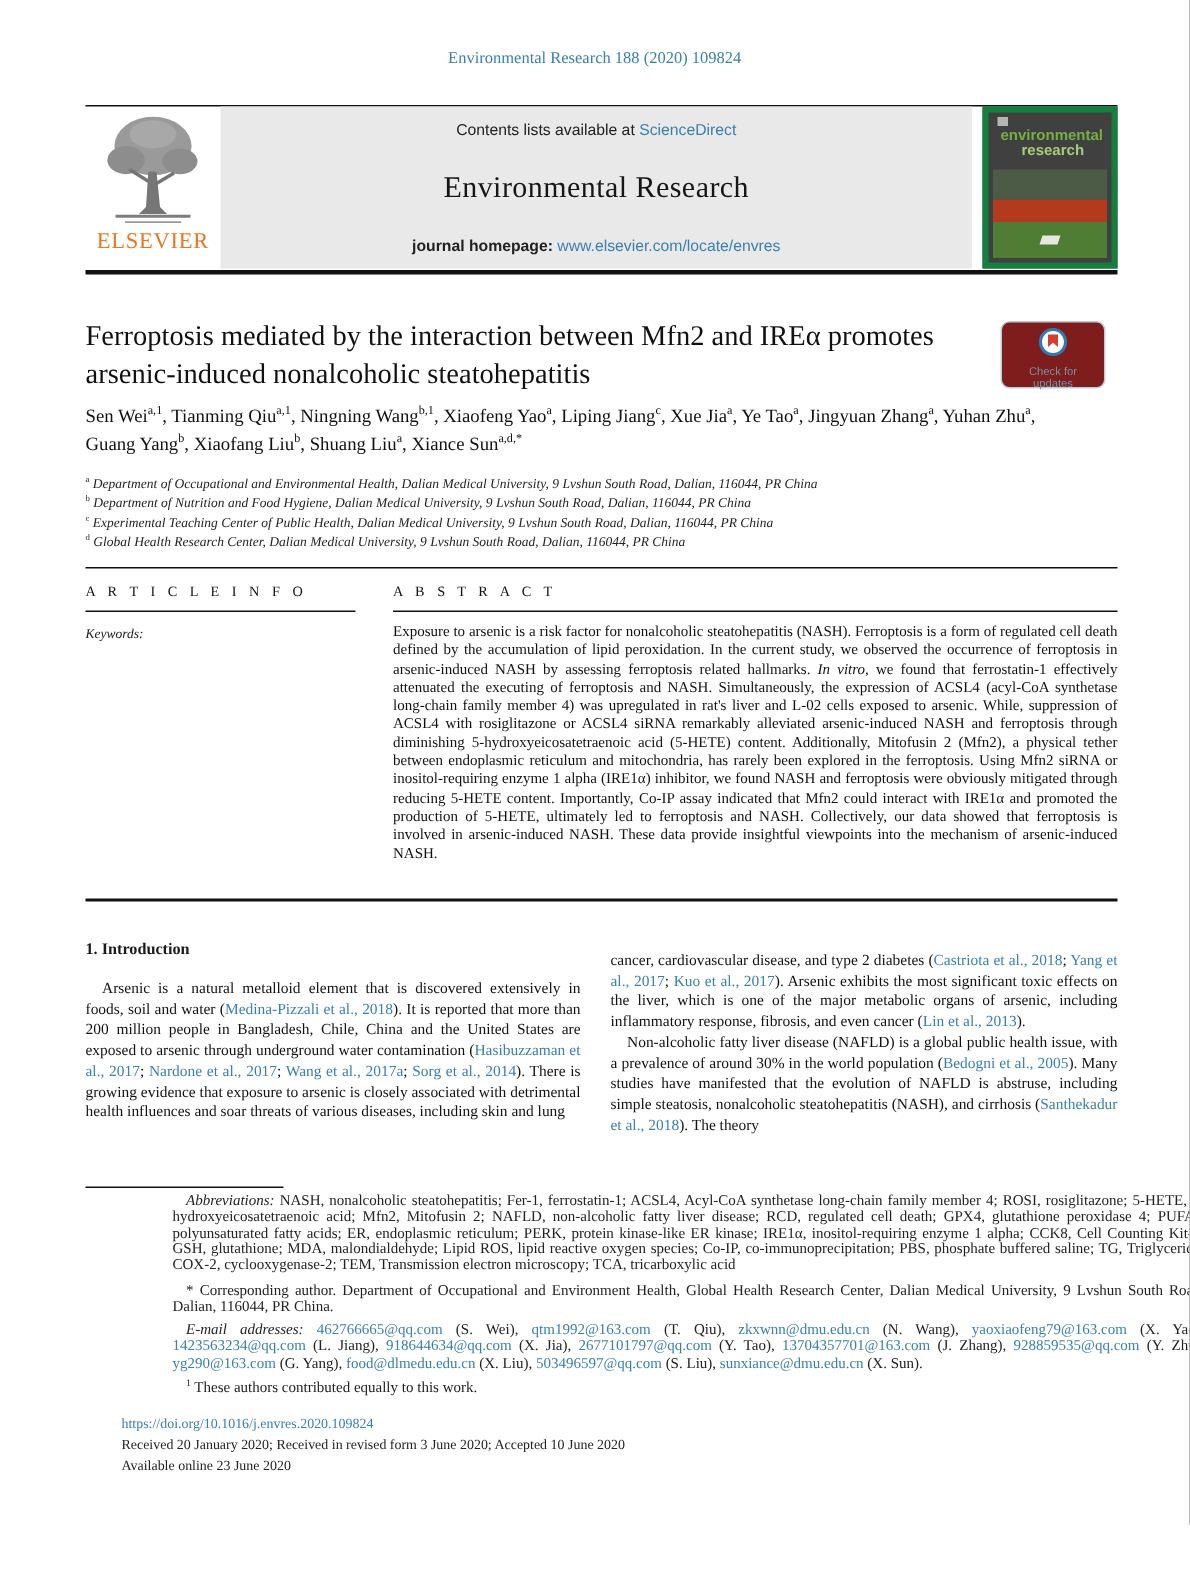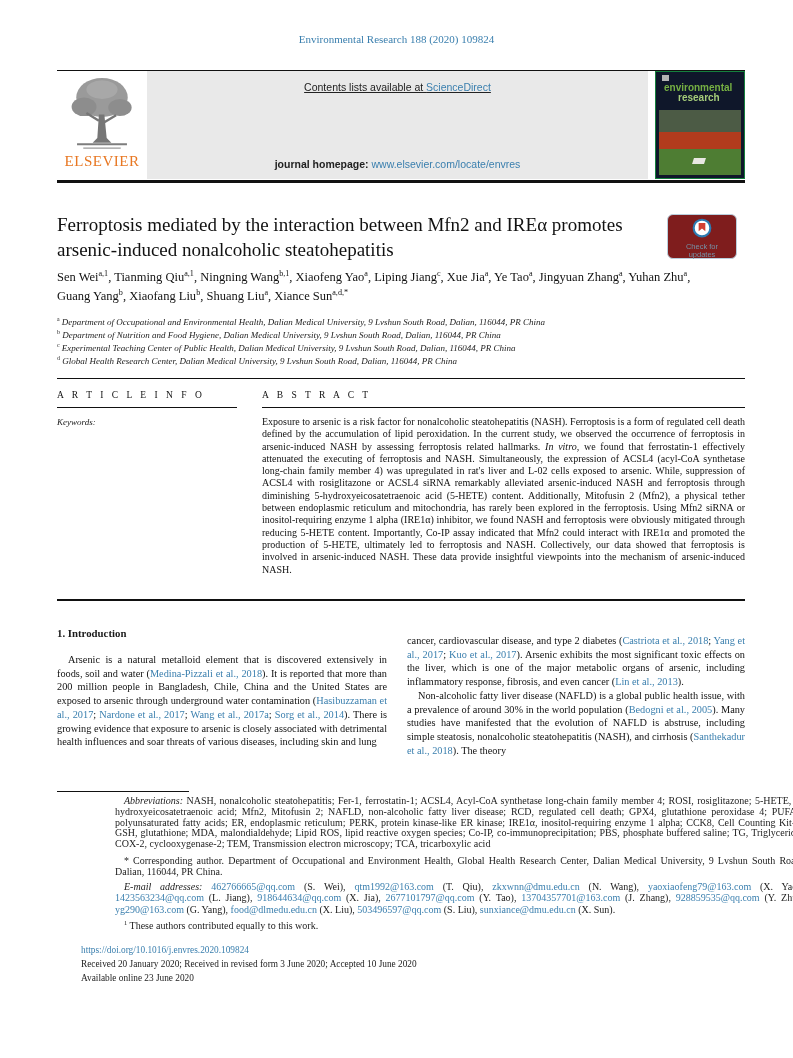--- a/index.html
+++ b/index.html
@@ -17,28 +17,28 @@
   .link{color:var(--link);}
   .seg-link{color:var(--link);}
   .seg-i{font-style:italic;}
   sup{font-size:0.65em;line-height:0;}
   
   .citation-top{top:33px;left:0;right:0;text-align:center;font-size:11px;color:var(--link);}
   
   .banner{left:147px;top:71px;width:501px;height:108px;background:var(--banner-gray);
     display:flex;flex-direction:column;align-items:center;justify-content:space-between;
     padding:10px 0 9px 0;box-sizing:border-box;}
-  .contents-line{font-family:"Liberation Sans",sans-serif;font-size:10.5px;color:#222;text-decoration:underline;}
+  .contents-line{font-family:"Liberation Sans",sans-serif;font-size:10.5px;color:#222;}
   .journal-title{font-size:20px;color:#161616;letter-spacing:0.3px;}
   .homepage-line{font-family:"Liberation Sans",sans-serif;font-size:10.5px;color:#222;font-weight:bold;}
   .homepage-line .link{font-weight:normal;}
   .elsevier{left:57px;top:71px;width:90px;height:108px;text-align:center;}
   .elsevier svg{display:block;margin:0 auto;}
   .elsevier-word{font-size:15px;color:var(--elsevier-orange);letter-spacing:0.5px;margin-top:-2px;}
-  .cover{left:655px;top:71px;width:90px;height:108px;border:1px solid #15803d;box-sizing:border-box;background:#0f172a;}
+  .cover{left:655px;top:71px;width:90px;height:108px;border:4px solid #15803d;box-sizing:border-box;background:#404040;}
   .cover-mark{position:absolute;top:3px;left:6px;width:7px;height:6px;background:#b5b5b5;}
   .cover-t1{position:absolute;top:11px;left:8px;right:4px;font-family:"Liberation Sans",sans-serif;
     font-size:10px;font-weight:bold;color:var(--cover-green-text);line-height:10px;}
   .cover-t2{position:absolute;top:21px;left:22px;right:4px;font-family:"Liberation Sans",sans-serif;
     font-size:10px;font-weight:bold;color:#a6cd7a;line-height:10px;}
   .cover-photo{position:absolute;left:3px;right:3px;top:38px;bottom:3px;}
   .band-olive{position:absolute;left:0;right:0;top:0;height:34%;background:var(--cover-band-olive);}
   .band-red{position:absolute;left:0;right:0;top:34%;height:26%;background:var(--cover-band-red);}
   .band-green{position:absolute;left:0;right:0;top:60%;height:40%;background:var(--cover-band-green);}
   .vehicle{position:absolute;left:42%;top:74%;width:12px;height:6px;background:#e8e8e2;transform:skewX(-18deg);}
@@ -99,20 +99,21 @@
         <path d="M26 97 H74" stroke="#9a9a9a" stroke-width="1.5"></path>
       </svg>
     </span>
     <div class="elsevier-word">ELSEVIER</div>
   </div>
 
   <div class="abs banner">
     <div class="contents-line">
       <span>Contents lists available at </span><span class="link">ScienceDirect</span>
     </div>
+    <div class="journal-title">Environmental Research</div>
     <div class="homepage-line">
       <span>journal homepage: </span><span class="link">www.elsevier.com/locate/envres</span>
     </div>
   </div>
 
   <div class="abs cover">
     <span class="cover-mark"></span>
     <div class="cover-t1">environmental</div>
     <div class="cover-t2">research</div>
     <div class="cover-photo">

